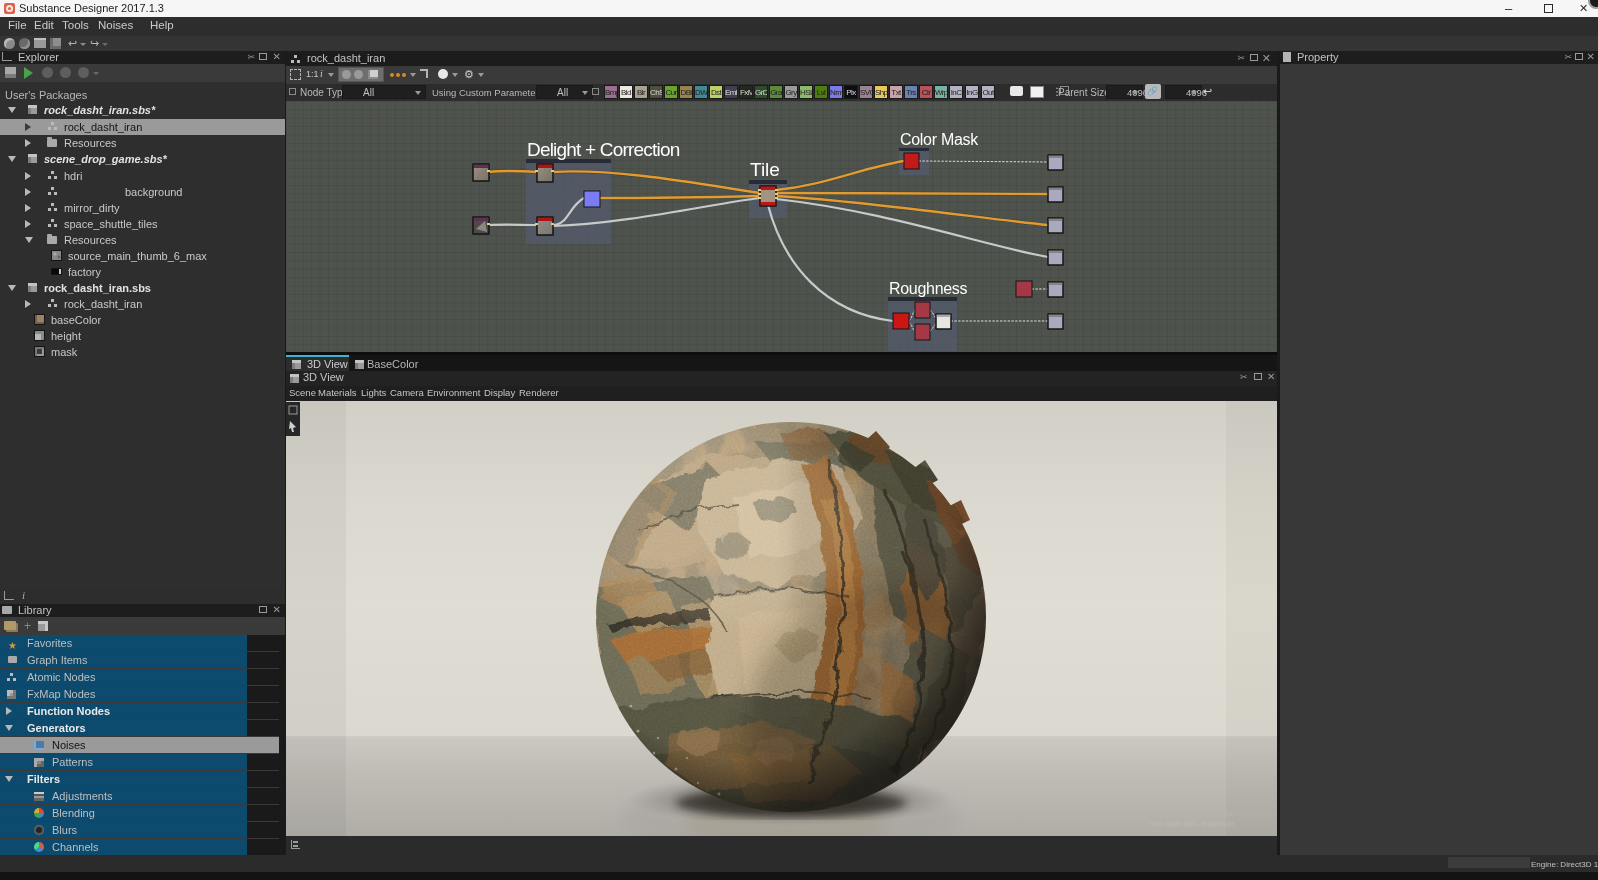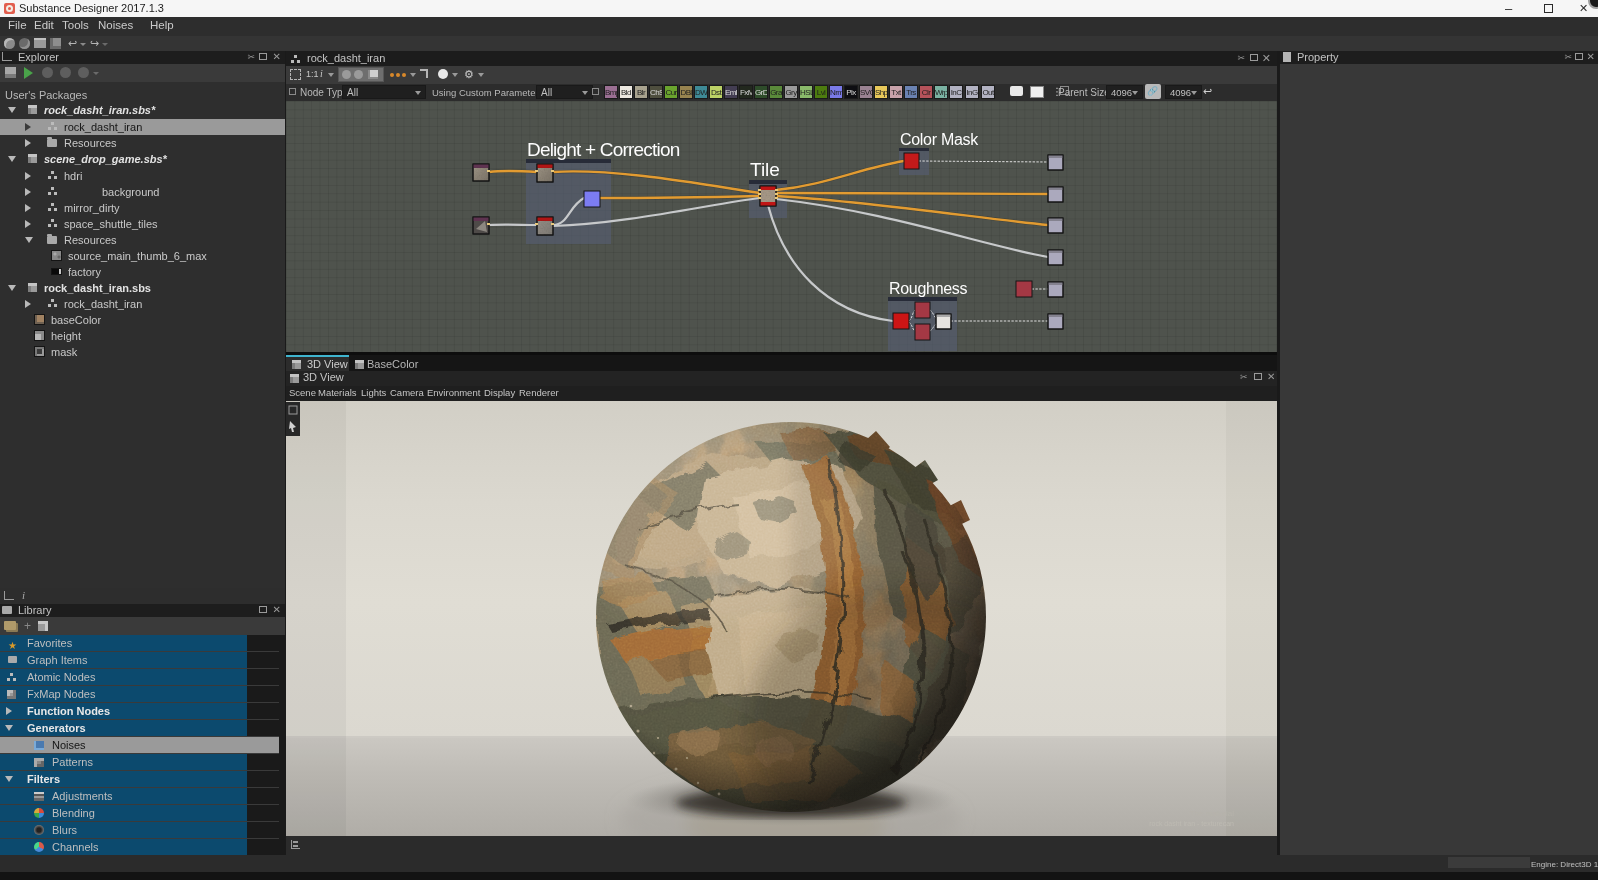--- a/index.html
+++ b/index.html
@@ -42,21 +42,21 @@
 #libhead{left:0;top:0;width:285px;height:13px;}
 #libtool{left:0;top:13px;width:285px;height:18px;}
 #liblist{left:0;top:31px;width:279px;height:220px;font-size:11px;color:#bfbfbf;}
 .lrow{position:absolute;left:0;width:279px;height:17px;line-height:17px;border-bottom:1px solid #3a3a3a;white-space:nowrap;}
 .lbold{color:#e8e8e8;font-weight:bold;}
 
 #graph{left:286px;top:51px;width:991px;height:301px;background:#1c1c1c;}
 #gtab{left:0;top:0;width:991px;height:15px;background:#1c1c1c;color:#c4c4c4;font-size:11px;}
 #gtool{left:0;top:15px;width:991px;height:18px;background:#3a3a3a;}
 #gfilter{left:0;top:33px;width:991px;height:17px;background:#2c2c2c;color:#b9b9b9;font-size:10px;}
-.combo{position:absolute;background:#1f1f1f;border:1px solid #191919;color:#c0c0c0;font-size:10px;height:14px;line-height:13px;padding-left:4px;}
+.combo{position:absolute;background:#1f1f1f;border:1px solid #191919;color:#c0c0c0;font-size:10px;height:14px;line-height:13px;padding-left:20px;}
 .combo:after{content:"";position:absolute;right:4px;top:5px;border-top:4px solid #9a9a9a;border-left:3px solid transparent;border-right:3px solid transparent;}
 .fbtn{position:absolute;top:1px;width:14px;height:14px;font-size:8px;letter-spacing:-0.6px;line-height:14px;text-align:center;border:1px solid #1a1a1a;color:#1e1e1e;overflow:hidden;}
 #gcanvas{left:0;top:50px;width:991px;height:251px;background:#4f534d;
  background-image:linear-gradient(rgba(0,0,0,.08) 1px,transparent 1px),linear-gradient(90deg,rgba(0,0,0,.08) 1px,transparent 1px);
  background-size:8.4px 8.4px;}
 
 #seam{left:286px;top:352px;width:991px;height:3px;background:#0d0d0d;}
 #v3d{left:286px;top:355px;width:991px;height:500px;background:#1a1a1a;}
 #vtabs{left:0;top:0;width:991px;height:16px;background:#151515;font-size:11px;color:#cdcdcd;}
 #vhead{left:0;top:16px;width:991px;height:15px;background:#232323;color:#c4c4c4;font-size:11px;}
@@ -146,21 +146,21 @@
         <span class="lbl" style="left:44px;">scene_drop_game.sbs*</span>
         </div>
       <div class="trow" style="top:86px;">
         <span class="tri-r" style="left:25px;"></span>
           <span class="atomic" style="left:48px;"></span>
         <span class="lbl" style="left:64px;">hdri</span>
         </div>
       <div class="trow" style="top:102px;">
         <span class="tri-r" style="left:25px;"></span>
           <span class="atomic" style="left:48px;"></span>
-        <span class="lbl" style="left:57px;padding-left:45px;">background</span>
+        <span class="lbl" style="left:80px;padding-left:45px;">background</span>
         </div>
       <div class="trow" style="top:118px;">
         <span class="tri-r" style="left:25px;"></span>
           <span class="atomic" style="left:48px;"></span>
         <span class="lbl" style="left:64px;">mirror_dirty</span>
         </div>
       <div class="trow" style="top:134px;">
         <span class="tri-r" style="left:25px;"></span>
           <span class="atomic" style="left:48px;"></span>
         <span class="lbl" style="left:64px;">space_shuttle_tiles</span>

